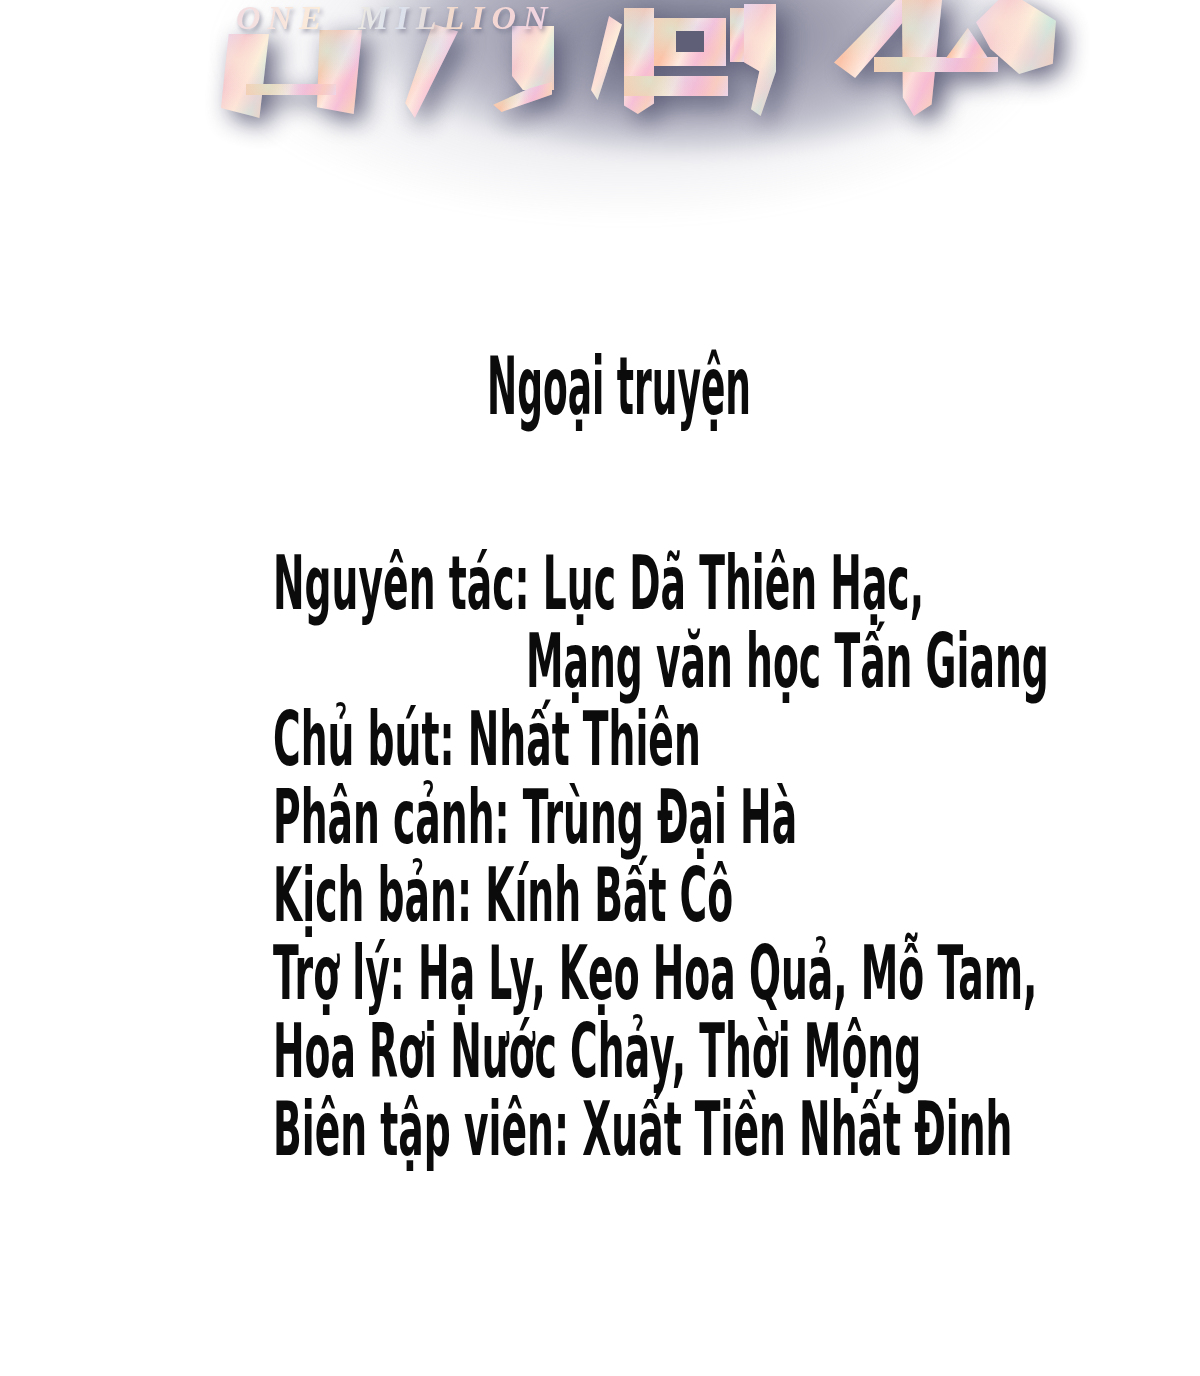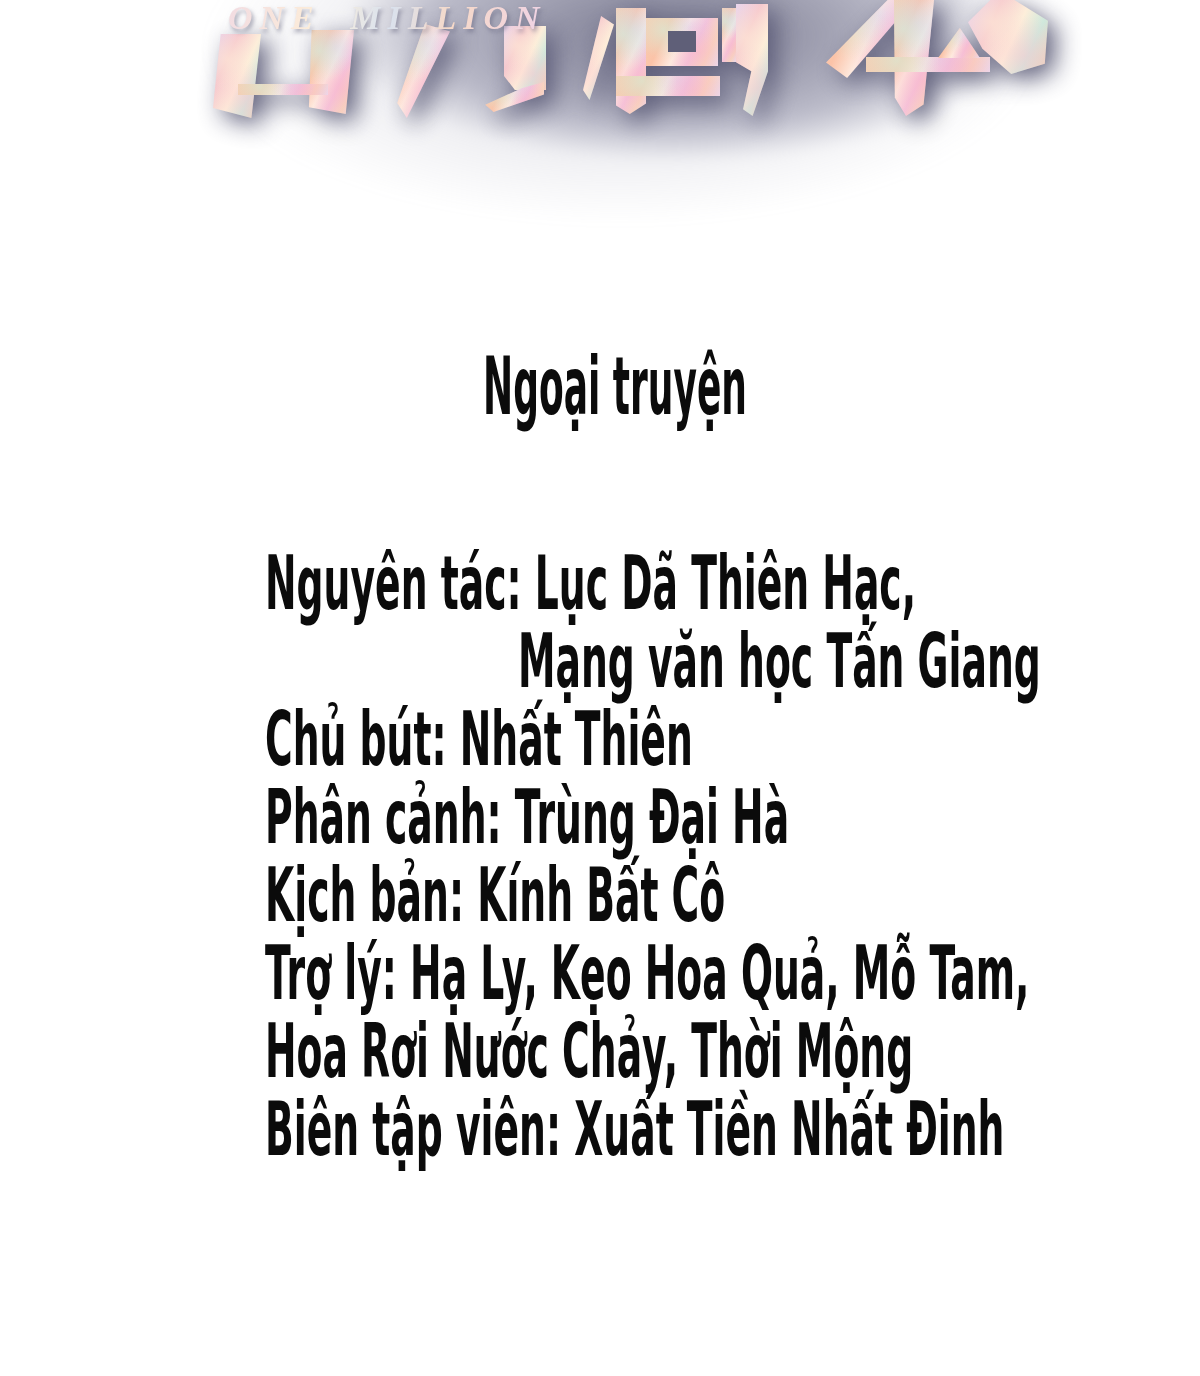--- a/index.html
+++ b/index.html
@@ -1,21 +1,21 @@
 <!DOCTYPE html>
 <html><head>
 <meta charset="utf-8">
 <style>
   html,body{margin:0;padding:0;}
   body{
     width:1200px;height:1376px;overflow:hidden;background:#ffffff;
     font-family:"DejaVu Sans","Liberation Sans",sans-serif;
     position:relative;
   }
-  .page{position:absolute;inset:0;}
+  .page{position:absolute;inset:0;margin-left:8px;}
 
   
   .title-art{position:absolute;left:0;top:0;width:1200px;height:400px;}
   .title-glow{
     position:absolute;left:130px;top:-140px;width:980px;height:410px;
     background:
       radial-gradient(ellipse 46% 42% at 56% 42%, rgba(96,96,122,.80), rgba(120,120,148,.42) 55%, rgba(255,255,255,0) 75%),
       radial-gradient(ellipse 52% 52% at 50% 46%, rgba(150,150,172,.38), rgba(255,255,255,0) 82%);
     filter:blur(7px);
   }

